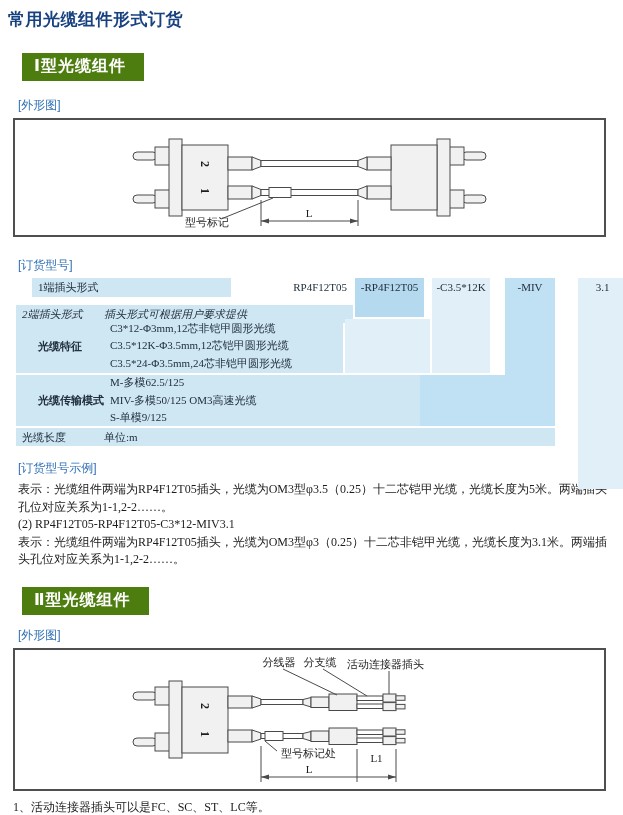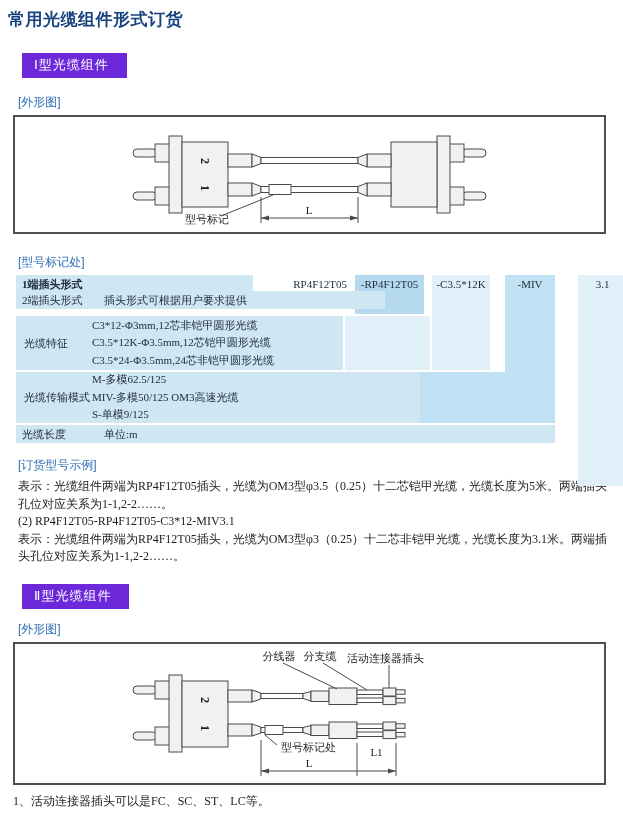--- a/index.html
+++ b/index.html
@@ -7,21 +7,21 @@
   .page {
     position:relative; width:623px; height:815px; background:#fff; overflow:hidden;
     font-family:"Liberation Sans","DejaVu Sans",sans-serif; color:#1c1c1c;
   }
   .title {
     margin:8px 0 0 8px; font-size:17px; font-weight:bold; color:#17417f;
     letter-spacing:0.5px;
   }
   .secbar {
     display:inline-block; margin:0 0 0 22px; padding:3px 18px 4px 12px;
-    background:#6d28d9; color:#ffffff; font-size:13px; font-weight:normal; letter-spacing:1px;
+    background:#4d7c0f; color:#ffffff; font-size:16px; font-weight:bold; letter-spacing:1px;
   }
   .secbar1 { margin-top:22px; }
   .secbar2 { margin-top:18px; }
   .bracket {
     margin:16px 0 0 18px; font-size:12px; color:#2f6fb5; font-weight:500;
   }
   .diagbox {
     margin:4px 4px 0 13px; width:593px; border:2px solid #4f4f4f; background:#fff;
   }
   .diagbox svg { display:block; }
@@ -32,21 +32,21 @@
   }
   .cell { position:absolute; }
   .band  { background:#cfe6f3; }
   .mid   { background:#b5d9ee; }
   .mid2  { background:#c0e0f3; }
   .lite  { background:#e1f0f8; }
   .whitecell { background:#ffffff; }
   .lblspan { display:inline-block; width:88px; padding-left:6px; }
   .seg { text-align:center; line-height:19px; }
   .rowflex { display:flex; align-items:center; }
-  .rowflex .lbl { width:76px; padding-left:8px; flex:none; }
+  .rowflex .lbl { width:94px; padding-left:22px; flex:none;font-weight:bold; }
   .lines div { line-height:17.5px; }
   
   .examples { margin:4px 0 0 18px; width:590px;
     font-family:"Liberation Serif","DejaVu Serif",serif; font-size:12px; line-height:17.6px; color:#1c1c1c; }
   .notes { margin:7px 0 0 13px;
     font-family:"Liberation Serif","DejaVu Serif",serif; font-size:12px; line-height:18px; color:#1c1c1c; }
   
   .part { fill:#f1f1f1; stroke:#4a4a4a; stroke-width:1; }
   .white { fill:#ffffff; stroke:#4a4a4a; stroke-width:1; }
   .ln   { stroke:#4a4a4a; stroke-width:1; fill:none; }
@@ -109,43 +109,43 @@
         <line class="ln" x1="246" y1="80" x2="246" y2="106"></line>
         <line class="ln" x1="343" y1="80" x2="343" y2="106"></line>
         <line class="ln" x1="246" y1="101" x2="343" y2="101"></line>
         <polygon class="arrw" points="246,101 254,98.6 254,103.4"></polygon>
         <polygon class="arrw" points="343,101 335,98.6 335,103.4"></polygon>
         <text class="dtxt" x="294" y="97" text-anchor="middle">L</text>
       </g>
     </svg>
   </div>
 
-  <div class="bracket" style="margin-top:20px;">[型号标记处]</div>
+  <div class="bracket" style="margin-top:20px;">[订货型号]</div>
 
   <div class="tbl">
 
     <div class="cell mid" style="left:339px; top:0; width:69px; height:39px;">
       <div class="seg">-RP4F12T05</div>
       </div>
     <div class="cell lite" style="left:416px; top:0; width:58px; height:95px;">
       <div class="seg">-C3.5*12K</div>
       </div>
     <div class="cell mid2" style="left:489px; top:0; width:50px; height:148px;">
       <div class="seg">-MIV</div>
       </div>
     <div class="cell lite" style="left:562px; top:0; width:49px; height:211px;">
       <div class="seg">3.1</div>
       </div>
 
-    <div class="cell band" style="left:0; top:0; width:237px; height:19px; line-height:19px;font-weight:bold;">
+    <div class="cell band" style="left:16px; top:0; width:199px; height:19px; line-height:19px;">
       <span class="lblspan">1端插头形式</span></div>
     <div class="cell whitecell" style="left:249px; top:0; width:88px; height:19px; line-height:19px; text-align:right; padding-right:6px;">
       <span>RP4F12T05</span></div>
 
-    <div class="cell band" style="left:0; top:16px; width:369px; height:18px; line-height:18px;">
+    <div class="cell band" style="left:0; top:27px; width:337px; height:18px; line-height:18px;font-style:italic;">
       <span class="lblspan">2端插头形式</span><span>插头形式可根据用户要求提供</span></div>
 
     <div class="cell band rowflex" style="left:0; top:41px; width:327px; height:54px;">
       <span class="lbl">光缆特征</span>
       <span class="lines">
         <div>C3*12-Φ3mm,12芯非铠甲圆形光缆</div>
         <div>C3.5*12K-Φ3.5mm,12芯铠甲圆形光缆</div>
         <div>C3.5*24-Φ3.5mm,24芯非铠甲圆形光缆</div>
       </span>
       </div>

